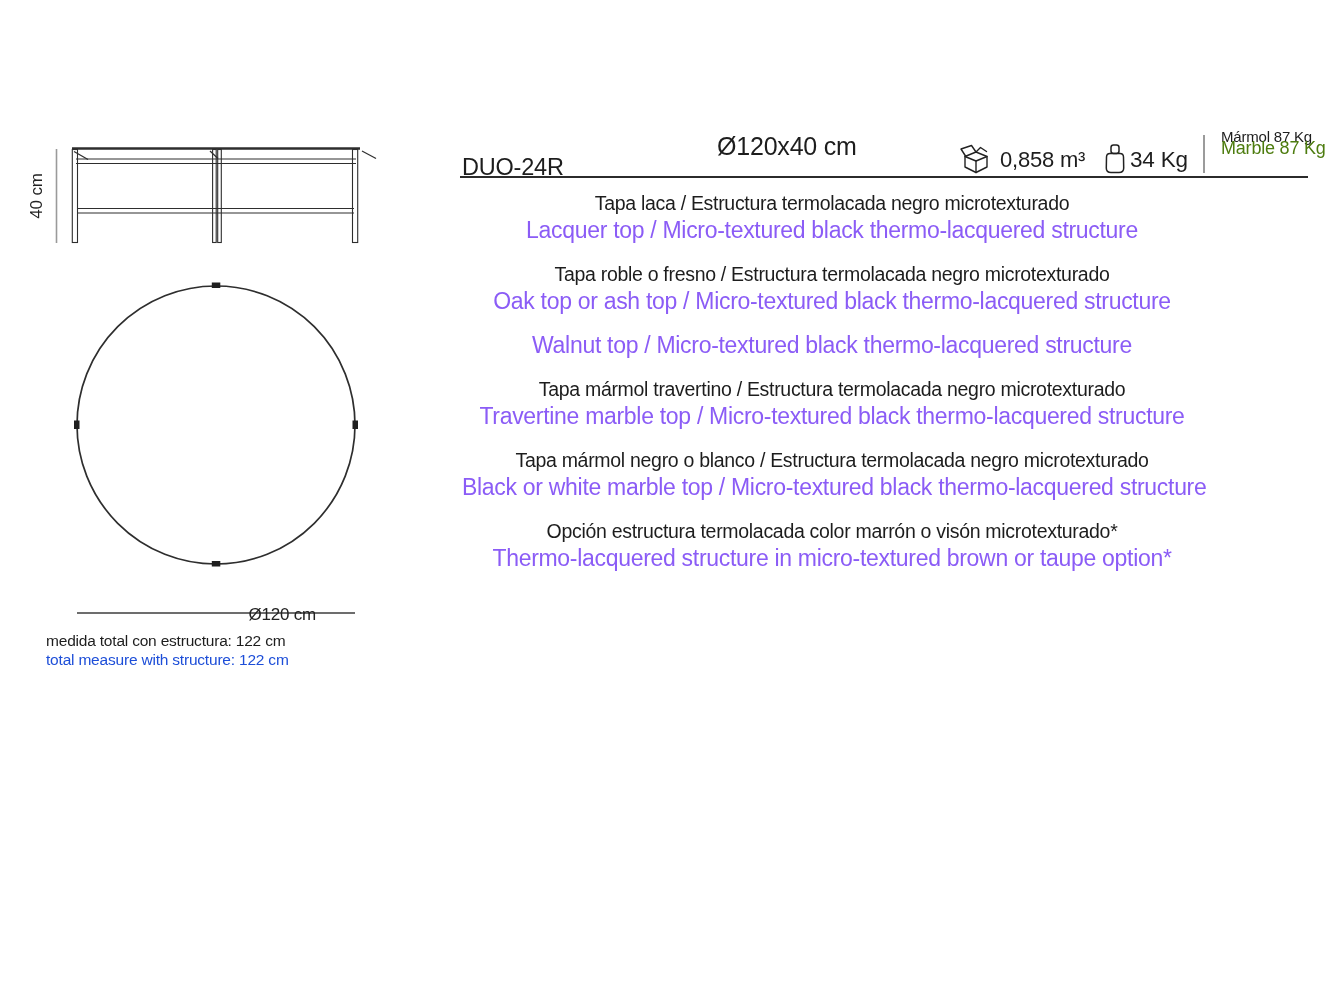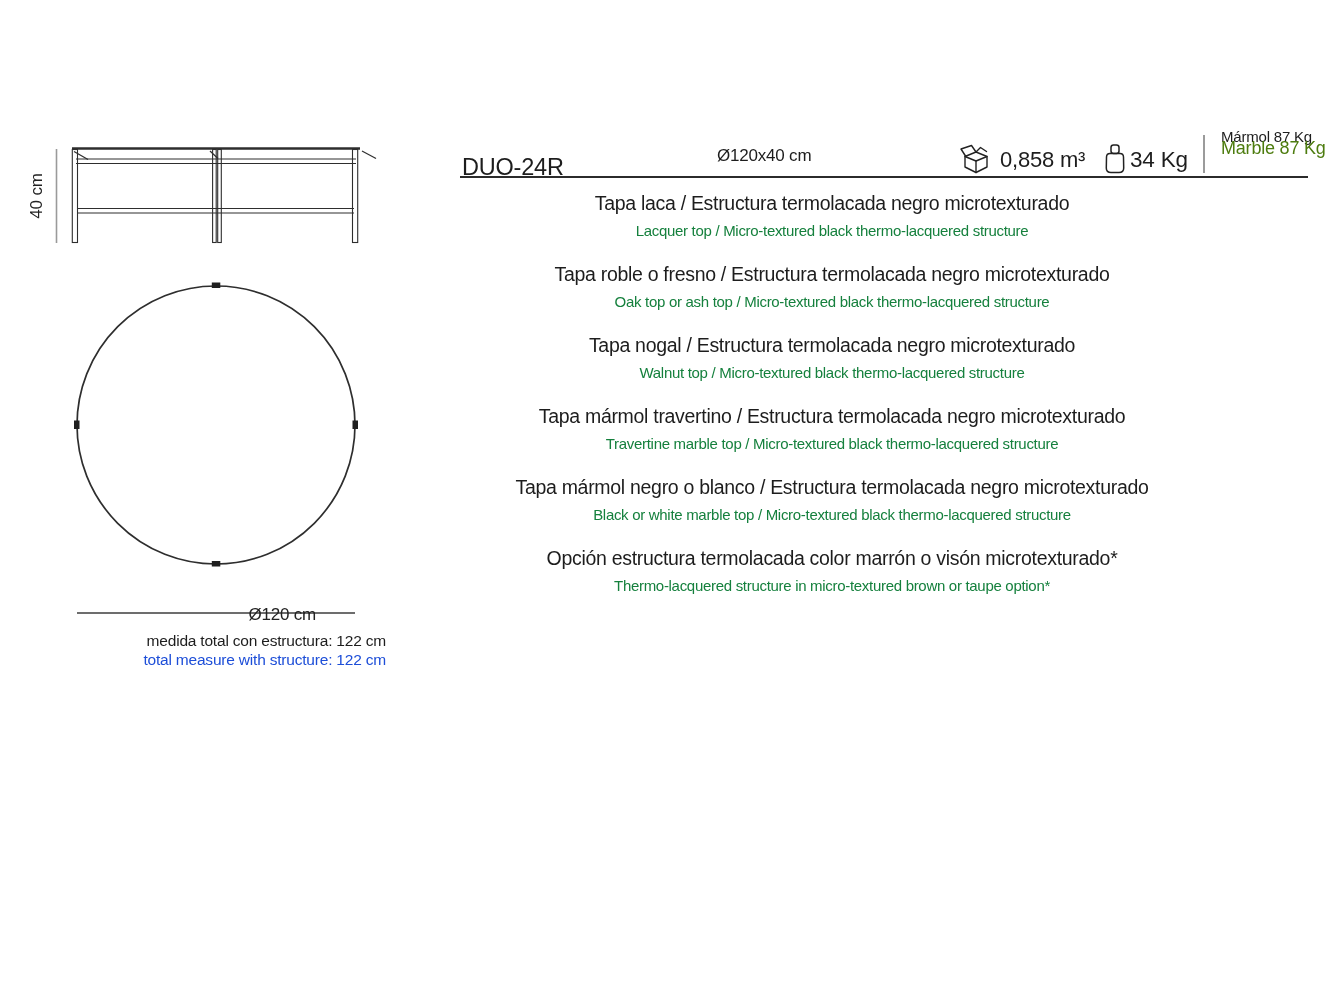--- a/index.html
+++ b/index.html
@@ -22,46 +22,46 @@
     color: #222222;
     letter-spacing: -0.2px;
     white-space: nowrap;
   }
   .height-label {
     left: -12px; top: 185px; width: 100px; height: 22px;
     text-align: center;
     transform: rotate(-90deg);
   }
   .diameter-label { left: 116px; top: 605px; width: 200px; text-align: right; }
-  .measure-line { left: 46px; top: 632px; width: 340px; text-align: right;
+  .measure-line { left: 46px; top: 632px; width: 340px; text-align: left;
     font-size: 15.5px; letter-spacing: -0.2px; white-space: nowrap; }
   .measure-line.en { top: 651px; color: #1d4ed8; }
 
   
   .product-name { left: 462px; top: 146px; font-size: 23.5px; letter-spacing: -0.2px; margin-top: 8px; }
-  .product-size { left: 717px; top: 146px; font-size: 17px; letter-spacing: -0.2px; }
+  .product-size { left: 717px; top: 132px; font-size: 25px; letter-spacing: -0.2px; }
   .volume-icon  { left: 959px; top: 142px; }
   .volume-value { left: 1000px; top: 147px; font-size: 22px; letter-spacing: -0.2px; }
   .weight-icon  { left: 1104px; top: 143px; }
   .weight-value { left: 1130px; top: 147px; font-size: 22.5px; letter-spacing: -0.2px; }
   .header-divider { left: 1203px; top: 135px; width: 1.5px; height: 38px; background: #9b9b9b; }
   .marble-es { left: 1221px; top: 128px; font-size: 15px; letter-spacing: -0.2px; }
   .marble-en { left: 1221px; top: 138px; font-size: 18px; color: #4d7c0f; letter-spacing: -0.2px; }
   .header-rule { left: 460px; top: 176px; width: 848px; height: 2px; background: #2b2b2b; }
 
   
   .finishes { left: 462px; top: 190px; width: 740px; text-align: center; }
   .finish-block { margin-bottom: 17px; }
   .finish-es {
     font-size: 19.5px; line-height: 27px;
     color: #1d1d1d; letter-spacing: -0.3px; white-space: nowrap;
   }
   .finish-en {
-    font-size: 15px; line-height: 27px;
-    color: #15803d; letter-spacing: -0.3px; white-space: nowrap;
+    font-size: 23px; line-height: 27px;
+    color: #8b5cf6; letter-spacing: -0.3px; white-space: nowrap;
   }
 </style>
 </head>
 <body>
 
 <div class="page">
 
   <svg class="drawings-svg" width="360" height="560" viewBox="0 0 360 560">
 
     <g stroke="#2e2e2e" fill="none" stroke-width="1.2">
@@ -133,21 +133,20 @@
   <div class="abs finishes">
     <div class="finish-block">
       <div class="finish-es">Tapa laca / Estructura termolacada negro microtexturado</div>
       <div class="finish-en">Lacquer top / Micro-textured black thermo-lacquered structure</div>
     </div>
     <div class="finish-block">
       <div class="finish-es">Tapa roble o fresno / Estructura termolacada negro microtexturado</div>
       <div class="finish-en">Oak top or ash top / Micro-textured black thermo-lacquered structure</div>
     </div>
     <div class="finish-block">
-      <div class="finish-es">Tapa nogal / Estructura termolacada negro microtexturado</div>
       <div class="finish-en">Walnut top / Micro-textured black thermo-lacquered structure</div>
     </div>
     <div class="finish-block">
       <div class="finish-es">Tapa mármol travertino / Estructura termolacada negro microtexturado</div>
       <div class="finish-en">Travertine marble top / Micro-textured black thermo-lacquered structure</div>
     </div>
     <div class="finish-block">
       <div class="finish-es">Tapa mármol negro o blanco / Estructura termolacada negro microtexturado</div>
       <div class="finish-en">Black or white marble top / Micro-textured black thermo-lacquered structure</div>
     </div>

